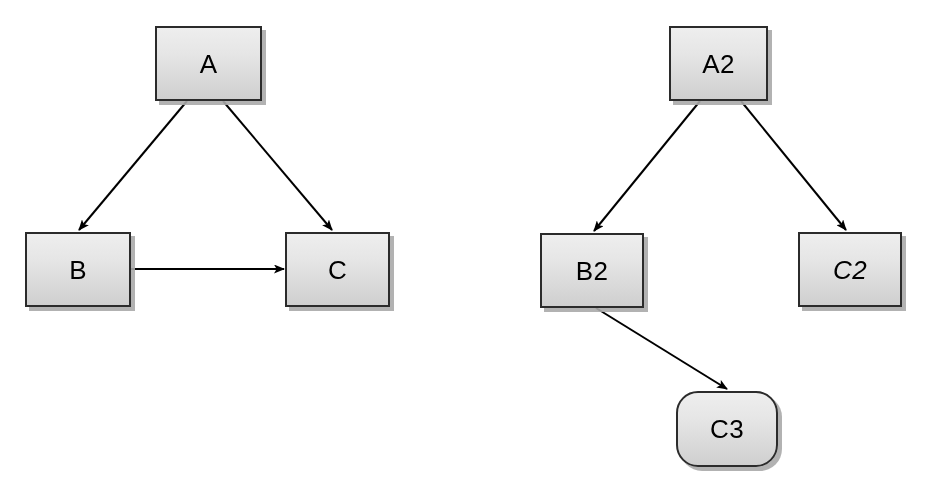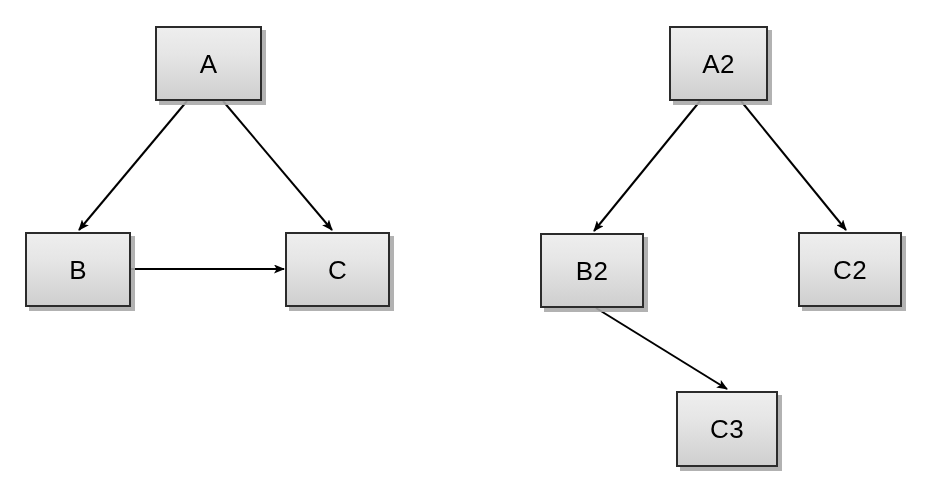--- a/index.html
+++ b/index.html
@@ -76,21 +76,21 @@
       </div>
       <div class="node" style="left: 285px; top: 232px; width: 105px; height: 75px;">
         <span class="node-label">C</span>
       </div>
       <div class="node" style="left: 669px; top: 26px; width: 99px; height: 75px;">
         <span class="node-label">A2</span>
       </div>
       <div class="node" style="left: 540px; top: 233px; width: 104px; height: 75px;">
         <span class="node-label">B2</span>
       </div>
-      <div class="node" style="left: 798px; top: 232px; width: 104px; height: 75px;">
+      <div class="node" style="left: 798px; top: 232px; width: 104px; height: 75px; font-style: italic;">
         <span class="node-label">C2</span>
       </div>
-      <div class="node" style="left: 676px; top: 391px; width: 102px; height: 76px;">
+      <div class="node" style="left: 676px; top: 391px; width: 102px; height: 76px; border-radius: 22px;">
         <span class="node-label">C3</span>
       </div>
     </div>
 
 </div>
 
 </body></html>

